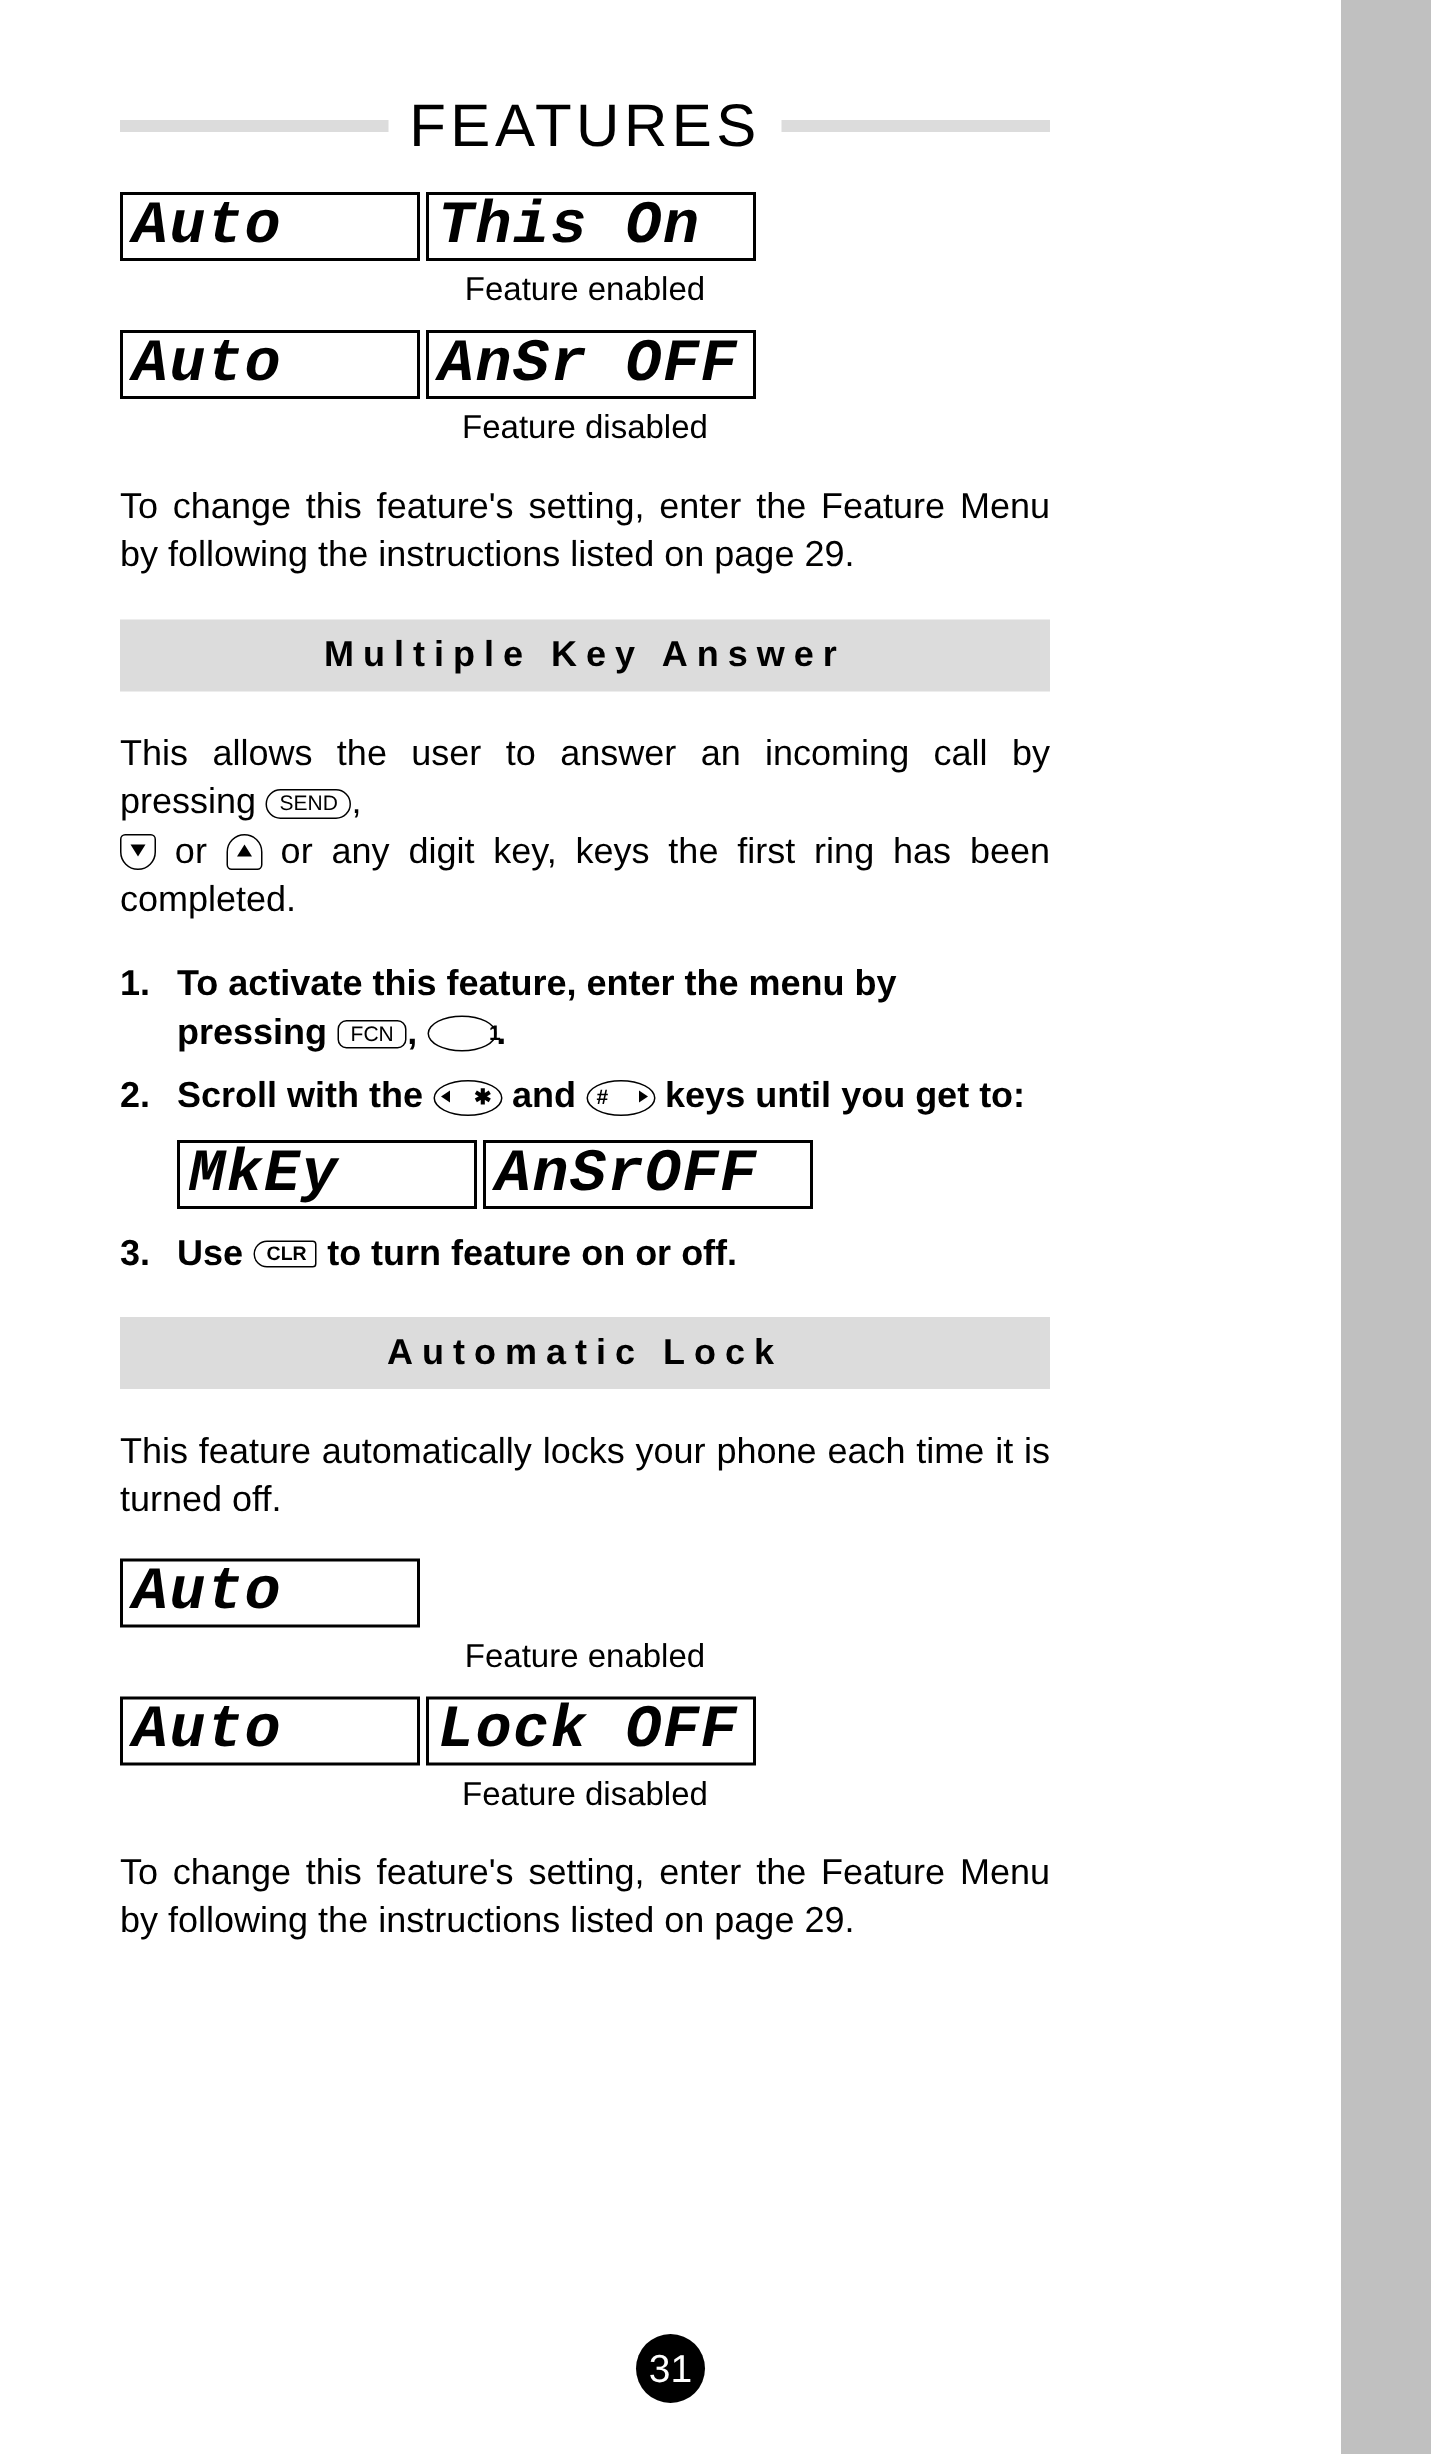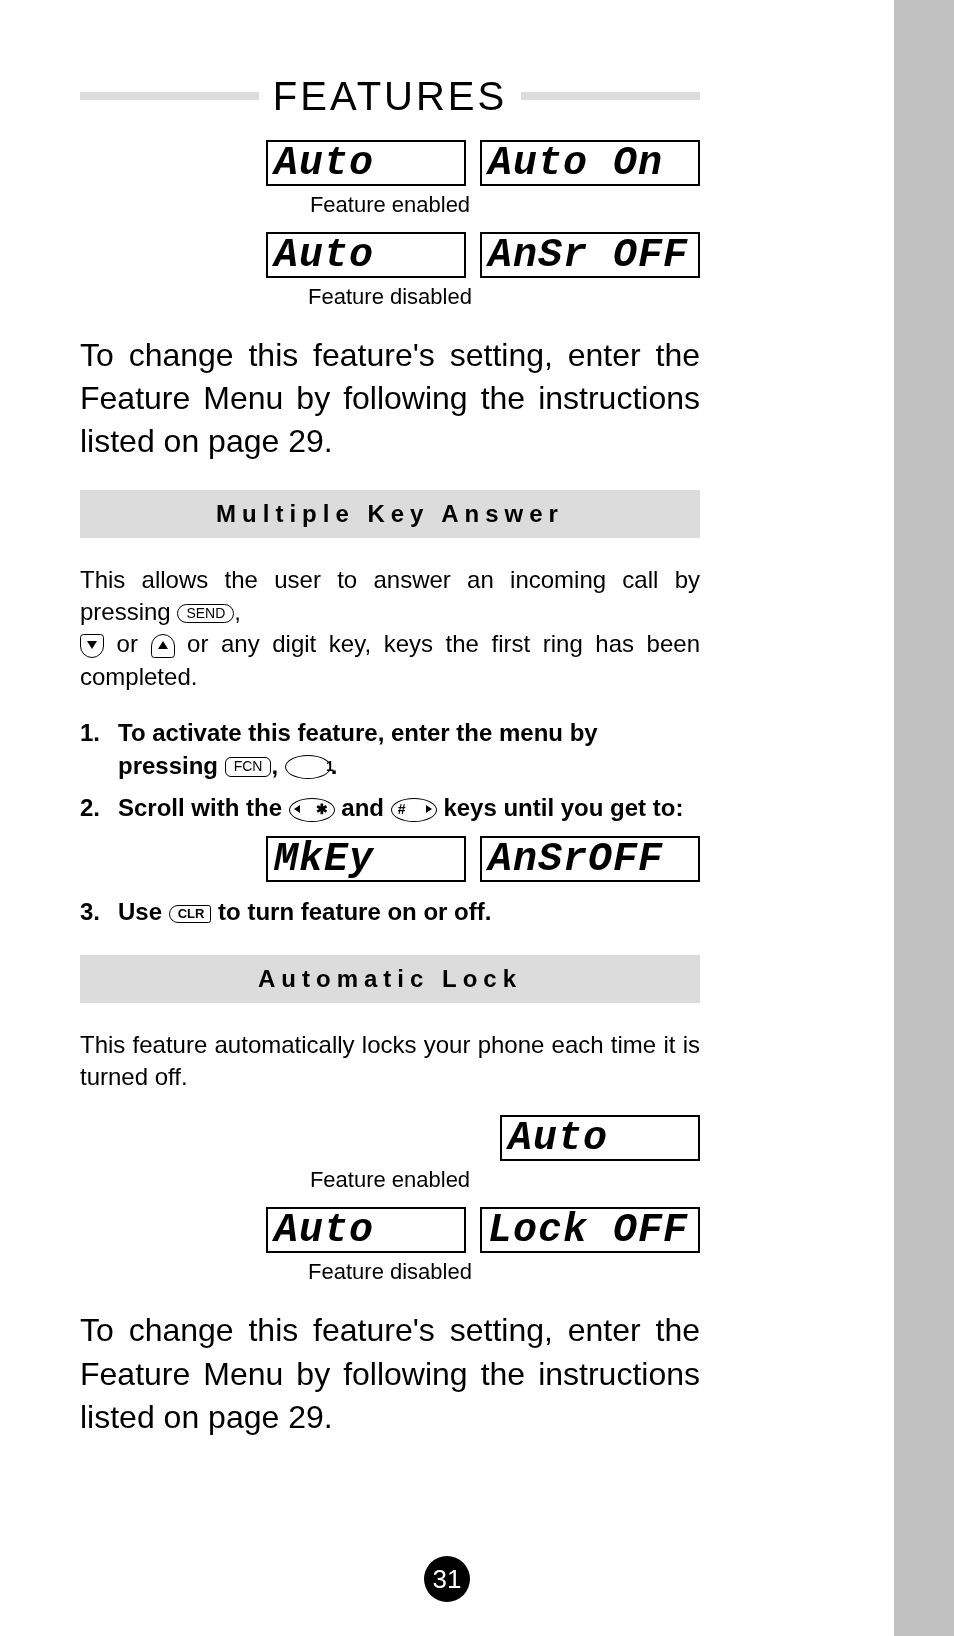--- a/index.html
+++ b/index.html
@@ -17,21 +17,21 @@
   .right-sidebar {
     position: absolute;
     top: 0;
     right: 0;
     width: 60px;
     height: 100%;
     background: #c0c0c0;
   }
   .page {
     position: absolute;
-    top: 16px;
+    top: 4px;
     left: 0;
     width: 780px;
     padding: 0;
   }
   .content {
     padding: 60px 80px 0 80px;
   }
   .title-row {
     display: flex;
     align-items: center;
@@ -44,22 +44,22 @@
   }
   .title-text {
     font-family: Impact, "Arial Black", sans-serif;
     font-size: 40px;
     letter-spacing: 3px;
     padding: 0 14px;
     line-height: 1;
   }
   .display-row {
     display: flex;
-    justify-content: flex-end;
-    gap: 14px;
+    justify-content: flex-start;
+    gap: 4px;
     margin-top: 4px;
   }
   .lcd {
     border: 2px solid #000;
     padding: 2px 8px 0 6px;
     font-family: "Courier New", monospace;
     font-weight: bold;
     font-size: 40px;
     font-style: italic;
     letter-spacing: 1px;
@@ -69,21 +69,21 @@
     white-space: pre;
   }
   .lcd-a { width: 200px; }
   .lcd-b { width: 220px; }
   .caption {
     text-align: center;
     font-size: 22px;
     margin: 6px 0 14px 0;
   }
   .para {
-    font-size: 32px;
+    font-size: 24px;
     line-height: 1.35;
     text-align: justify;
     margin: 24px 0;
   }
   .section-bar {
     background: #dcdcdc;
     text-align: center;
     font-weight: bold;
     font-size: 24px;
     letter-spacing: 6px;
@@ -238,21 +238,21 @@
   <div class="content">
 
     <div class="title-row">
       <div class="title-bar"></div>
       <div class="title-text">FEATURES</div>
       <div class="title-bar"></div>
     </div>
 
     <div class="display-row">
       <div class="lcd lcd-a">Auto</div>
-      <div class="lcd lcd-b">Auto On</div>
+      <div class="lcd lcd-b">This On</div>
     </div>
     <div class="caption">Feature enabled</div>
 
     <div class="display-row">
       <div class="lcd lcd-a">Auto</div>
       <div class="lcd lcd-b">AnSr OFF</div>
     </div>
     <div class="caption">Feature disabled</div>
 
     <p class="para">To change this feature's setting, enter the Feature Menu by following the instructions listed on page 29.</p>

